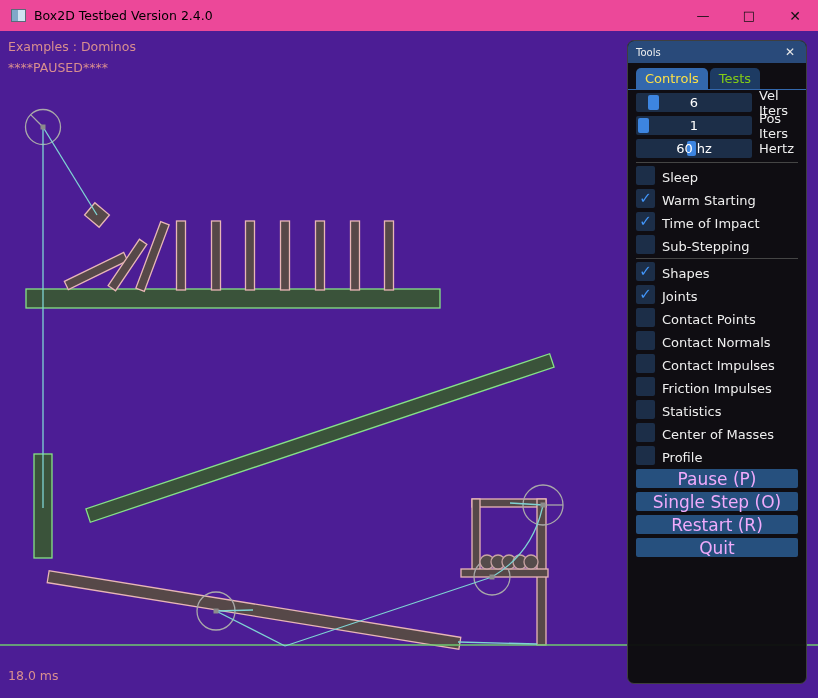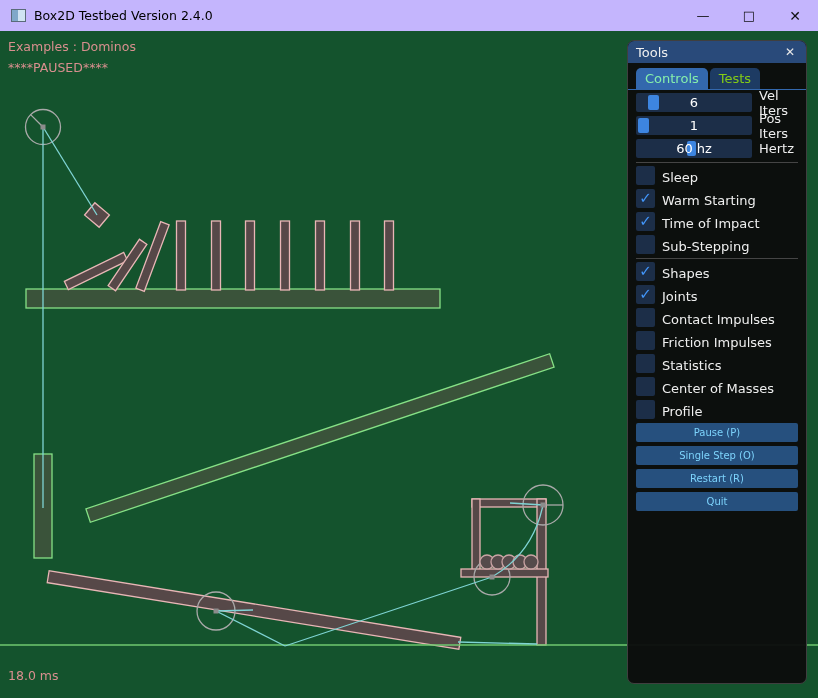--- a/index.html
+++ b/index.html
@@ -4,75 +4,75 @@
 <style>
   html,body{margin:0;padding:0;}
   body{
     width:818px;height:698px;position:relative;overflow:hidden;
     font-family:"DejaVu Sans","Liberation Sans",sans-serif;
     background:#333333;
   }
   
   .titlebar{
     position:absolute;top:0;left:0;width:818px;height:31px;
-    background:#c4b5fd;color:#000;display:flex;align-items:center;
+    background:#ec4899;color:#000;display:flex;align-items:center;
     font-size:12.5px;
   }
   .app-icon{width:15px;height:13px;margin:0 8px 0 11px;
     border:1px solid #5a6b7a;background:linear-gradient(90deg,#7fa8c9 0 45%,#cfe3f2 45% 100%);
     box-sizing:border-box;}
   .tb-title{flex:1;}
   .tb-btn{width:46px;height:31px;display:flex;align-items:center;justify-content:center;
     font-size:13px;color:#111;cursor:default;}
   .tb-btn.close{font-size:14px;}
   
-  .canvas{position:absolute;top:31px;left:0;width:818px;height:667px;background:#14532d;}
+  .canvas{position:absolute;top:31px;left:0;width:818px;height:667px;background:#4c1d95;}
   .hud{position:absolute;left:8px;color:#d98f8f;font-size:12.5px;white-space:pre;}
   #hud-example{top:8px;}
   #hud-paused{top:29px;}
   #hud-ms{top:637px;}
   
   .panel{
     position:absolute;left:627px;top:40px;width:180px;height:644px;
     background:rgba(12,12,13,0.96);border:1px solid #3f3f3f;border-radius:7px;
     box-sizing:border-box;color:#efefef;font-size:13px;
   }
   .panel-header{
     height:22px;background:var(--c-header);border-radius:6px 6px 0 0;
     display:flex;align-items:center;padding:0 8px;box-sizing:border-box;
   }
-  .panel-header .ph-title{flex:1;font-size:13px;}
+  .panel-header .ph-title{flex:1;font-size:10px;}
   .panel-close{width:16px;text-align:center;font-size:12px;color:#e8e8e8;cursor:default;}
   .tabbar{
     display:flex;align-items:flex-end;height:27px;padding-left:8px;gap:2px;
     border-bottom:1px solid var(--c-tab-active);box-sizing:border-box;
   }
   .tab{padding:3px 9px 3px 9px;border-radius:5px 5px 0 0;font-size:13px;line-height:15px;}
-  .tab.active{background:var(--c-tab-active);color:#86efac;}
+  .tab.active{background:var(--c-tab-active);color:#fde047;}
   .tab.inactive{background:var(--c-tab-inactive);color:#84cc16;}
   .panel-body{padding:3px 8px 0 8px;}
   
   .srow{display:flex;align-items:center;height:19px;margin-bottom:4px;}
   .strack{position:relative;width:116px;height:19px;background:var(--c-frame);
     border-radius:2px;flex:none;}
   .sgrab{position:absolute;top:2px;bottom:2px;background:var(--c-grab);border-radius:2px;}
   .sval{position:absolute;left:0;right:0;top:0;bottom:0;display:flex;align-items:center;
     justify-content:center;font-size:13px;color:#fff;}
   .slabel{margin-left:7px;font-size:13px;}
   
   .sep{height:1px;background:#454545;margin:3px 0 3px 0;}
   
   .crow{display:flex;align-items:flex-end;height:19px;margin-bottom:4px;}
   .cbox{width:19px;height:19px;background:var(--c-frame);border-radius:2px;flex:none;
     display:flex;align-items:center;justify-content:center;
     color:var(--c-check);font-size:15px;font-weight:bold;line-height:19px;}
   .clabel{margin-left:7px;font-size:13px;}
   
   .pbtn{height:19px;margin-bottom:4px;background:var(--c-button);border-radius:2px;
-    display:flex;align-items:center;justify-content:center;font-size:10px;color:#7dd3fc;
+    display:flex;align-items:center;justify-content:center;font-size:17px;color:#f0abfc;
     cursor:default;}
 </style>
 </head>
 <body>
 
 <div class="titlebar">
   <span class="app-icon"></span>
   <span class="tb-title">Box2D Testbed Version 2.4.0</span>
   <span class="tb-btn">—</span>
   <span class="tb-btn">□</span>
@@ -185,20 +185,28 @@
         <div class="crow">
           <div class="cbox">✓</div>
           <span class="clabel">Shapes</span>
         </div>
         <div class="crow">
           <div class="cbox">✓</div>
           <span class="clabel">Joints</span>
         </div>
         <div class="crow">
           <div class="cbox"></div>
+          <span class="clabel">Contact Points</span>
+        </div>
+        <div class="crow">
+          <div class="cbox"></div>
+          <span class="clabel">Contact Normals</span>
+        </div>
+        <div class="crow">
+          <div class="cbox"></div>
           <span class="clabel">Contact Impulses</span>
         </div>
         <div class="crow">
           <div class="cbox"></div>
           <span class="clabel">Friction Impulses</span>
         </div>
         <div class="crow">
           <div class="cbox"></div>
           <span class="clabel">Statistics</span>
         </div>

